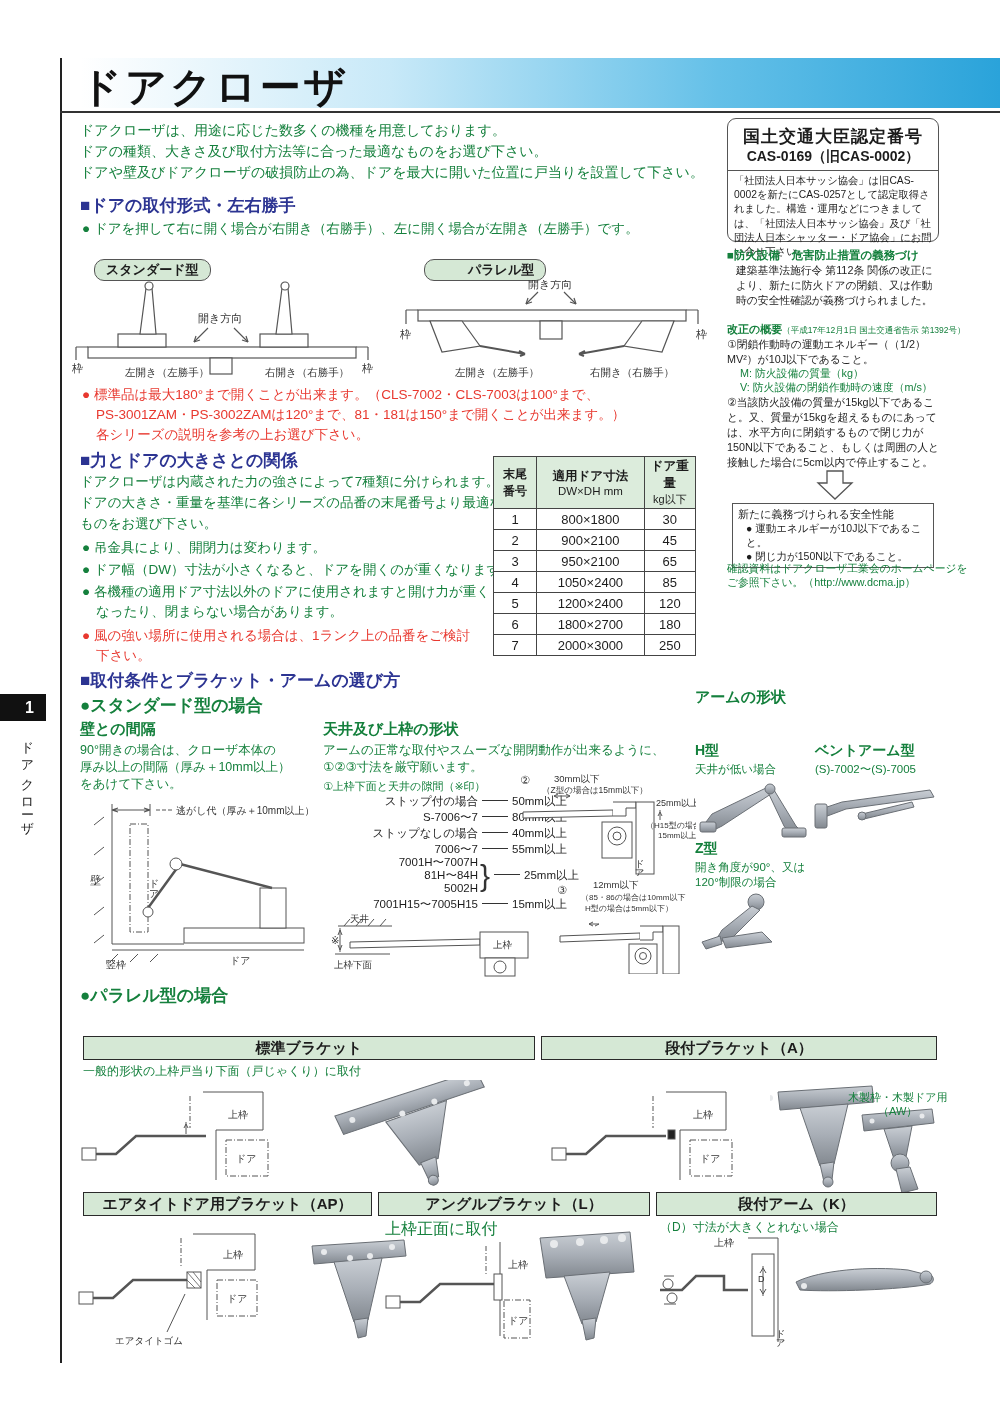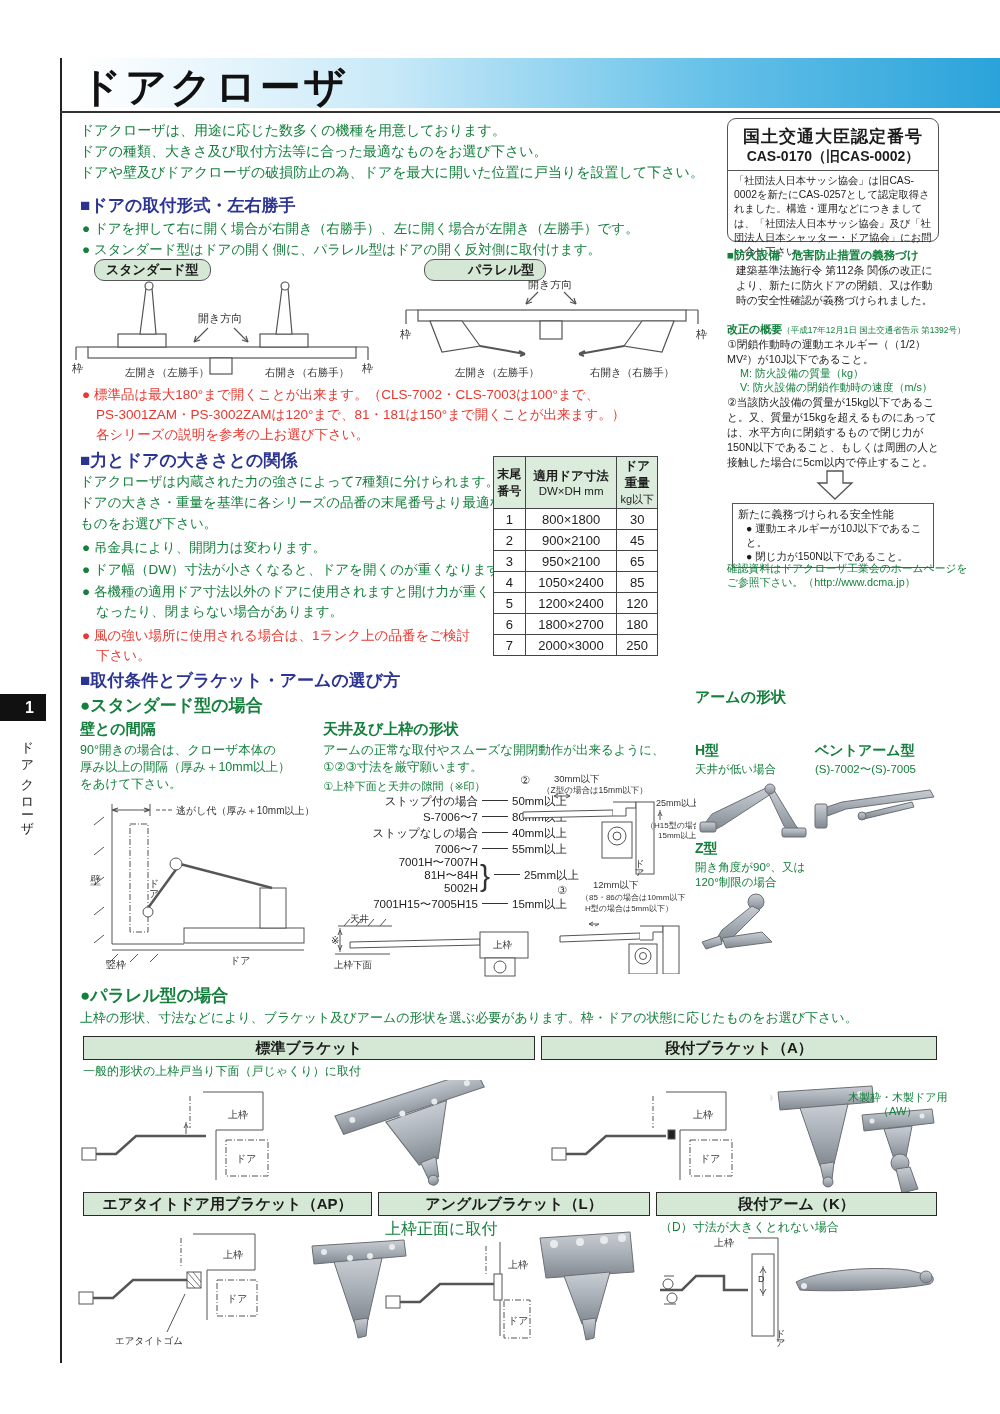--- a/index.html
+++ b/index.html
@@ -48,21 +48,20 @@
   <div class="abs" style="left:62px;top:58px;width:938px;height:50px;background:linear-gradient(to right,#ffffff 2%,#c8e9f8 35%,#64c0e8 70%,#2aa3da 100%);"></div>
   <div class="t b" style="left:80px;top:60px;font-size:41px;letter-spacing:3px;color:#111;">ドアクローザ</div>
   <div class="abs" style="left:60px;top:111px;width:940px;height:2px;background:#333;"></div>
 
   <div class="t" style="left:80px;top:122px;font-size:14px;">ドアクローザは、用途に応じた数多くの機種を用意しております。</div>
   <div class="t" style="left:80px;top:143px;font-size:14px;">ドアの種類、大きさ及び取付方法等に合った最適なものをお選び下さい。</div>
   <div class="t" style="left:80px;top:164px;font-size:14px;">ドアや壁及びドアクローザの破損防止の為、ドアを最大に開いた位置に戸当りを設置して下さい。</div>
 
   <div class="t b blue" style="left:80px;top:194px;font-size:17px;">■ドアの取付形式・左右勝手</div>
   <div class="t" style="left:82px;top:220px;font-size:13.5px;">● ドアを押して右に開く場合が右開き（右勝手）、左に開く場合が左開き（左勝手）です。</div>
-  <div class="t" style="left:82px;top:241px;font-size:13.5px;">● スタンダード型はドアの開く側に、パラレル型はドアの開く反対側に取付けます。</div>
 
   <div class="pill" style="left:94px;top:259px;">スタンダード型</div>
   <div class="pill" style="left:424px;top:259px;padding-left:43px;">パラレル型</div>
 
   <svg class="abs" style="left:70px;top:280px;" width="640" height="100" viewBox="0 0 640 100">
     <g stroke="#555" fill="none" stroke-width="1.2">
 
       <rect x="18" y="67" width="268" height="11" fill="#fff"></rect>
       <rect x="140" y="78" width="22" height="16" fill="#fff"></rect>
 
@@ -108,21 +107,21 @@
   <div class="t" style="left:80px;top:473px;font-size:13.5px;">ドアクローザは内蔵された力の強さによって7種類に分けられます。</div>
   <div class="t" style="left:80px;top:494px;font-size:13.5px;">ドアの大きさ・重量を基準に各シリーズの品番の末尾番号より最適な</div>
   <div class="t" style="left:80px;top:515px;font-size:13.5px;">ものをお選び下さい。</div>
   <div class="t" style="left:82px;top:539px;font-size:13.5px;">● 吊金具により、開閉力は変わります。</div>
   <div class="t" style="left:82px;top:561px;font-size:13.5px;">● ドア幅（DW）寸法が小さくなると、ドアを開くのが重くなります。</div>
   <div class="t" style="left:82px;top:583px;font-size:13.5px;">● 各機種の適用ドア寸法以外のドアに使用されますと開け力が重く</div>
   <div class="t" style="left:96px;top:603px;font-size:13.5px;">なったり、閉まらない場合があります。</div>
   <div class="t red" style="left:82px;top:627px;font-size:13.5px;">● 風の強い場所に使用される場合は、1ランク上の品番をご検討</div>
   <div class="t red" style="left:96px;top:647px;font-size:13.5px;">下さい。</div>
 
-  <table class="spec abs" style="left:493px;top:456px;width:165px;font-size:13px;">
+  <table class="spec abs" style="left:493px;top:456px;width:203px;font-size:13px;">
     <thead>
       <tr style="height:38px;">
         <th style="width:44px;font-size:12px;font-weight:bold;">
           <div>末尾</div>
             <div>番号</div>
         </th>
         <th style="width:110px;font-weight:bold;">
           <div style="font-size:12.5px;">適用ドア寸法</div>
             <div style="font-size:11.5px;font-weight:normal;">DW×DH mm</div>
         </th>
@@ -166,21 +165,21 @@
       <tr style="height:21px;">
           <td>7</td>
           <td>2000×3000</td>
           <td>250</td>
         </tr>
     </tbody>
   </table>
 
   <div class="abs" style="left:727px;top:118px;width:212px;height:124px;border:1.5px solid #555;border-radius:9px;box-sizing:border-box;">
     <div style="text-align:center;padding-top:6px;font-size:17px;font-weight:bold;letter-spacing:1px;">国土交通大臣認定番号</div>
-    <div style="text-align:center;font-size:14px;font-weight:bold;">CAS-0170（旧CAS-0002）</div>
+    <div style="text-align:center;font-size:14px;font-weight:bold;">CAS-0169（旧CAS-0002）</div>
     <div style="border-top:1px solid #555;margin-top:4px;"></div>
     <div style="padding:3px 6px;font-size:10.3px;line-height:1.38;">「社団法人日本サッシ協会」は旧CAS-0002を新たにCAS-0257として認定取得されました。構造・運用などにつきましては、「社団法人日本サッシ協会」及び「社団法人日本シャッター・ドア協会」にお問い合せ下さい。</div>
   </div>
 
   <div class="t b" style="left:727px;top:248px;font-size:11.5px;">■防火設備　危害防止措置の義務づけ</div>
   <div class="abs" style="left:736px;top:263px;width:202px;font-size:10.8px;line-height:1.4;">建築基準法施行令 第112条 関係の改正により、新たに防火ドアの閉鎖、又は作動時の安全性確認が義務づけられました。</div>
 
   <div class="t" style="left:727px;top:322px;font-size:11px;">
     <span class="b">改正の概要</span><span style="font-size:8.5px;">（平成17年12月1日 国土交通省告示 第1392号）</span>
   </div>
@@ -348,21 +347,20 @@
   <div class="t" style="left:695px;top:860px;font-size:11.5px;">開き角度が90°、又は</div>
   <div class="t" style="left:695px;top:875px;font-size:11.5px;">120°制限の場合</div>
   <svg class="abs" style="left:698px;top:892px;" width="110" height="62" viewBox="0 0 110 62">
     <circle class="ph" cx="58" cy="10" r="8"></circle>
     <polygon class="ph" points="54,14 24,38 18,48 30,50 62,18"></polygon>
     <polygon class="ph" points="24,46 64,40 74,50 28,56"></polygon>
     <polygon class="ph" points="4,50 22,44 24,52 8,57"></polygon>
   </svg>
 
   <div class="t b" style="left:80px;top:984px;font-size:17px;">●パラレル型の場合</div>
-  <div class="t" style="left:80px;top:1009px;font-size:13px;">上枠の形状、寸法などにより、ブラケット及びアームの形状を選ぶ必要があります。枠・ドアの状態に応じたものをお選び下さい。</div>
 
   <div class="greenbar" style="left:83px;top:1036px;width:450px;">
       <span>標準ブラケット</span>
     </div>
   <div class="greenbar" style="left:541px;top:1036px;width:394px;">
       <span>段付ブラケット（A）</span>
     </div>
   <div class="t" style="left:83px;top:1063px;font-size:12px;">一般的形状の上枠戸当り下面（戸じゃくり）に取付</div>
 
   <svg class="abs" style="left:78px;top:1084px;" width="225" height="104" viewBox="0 0 225 104">

